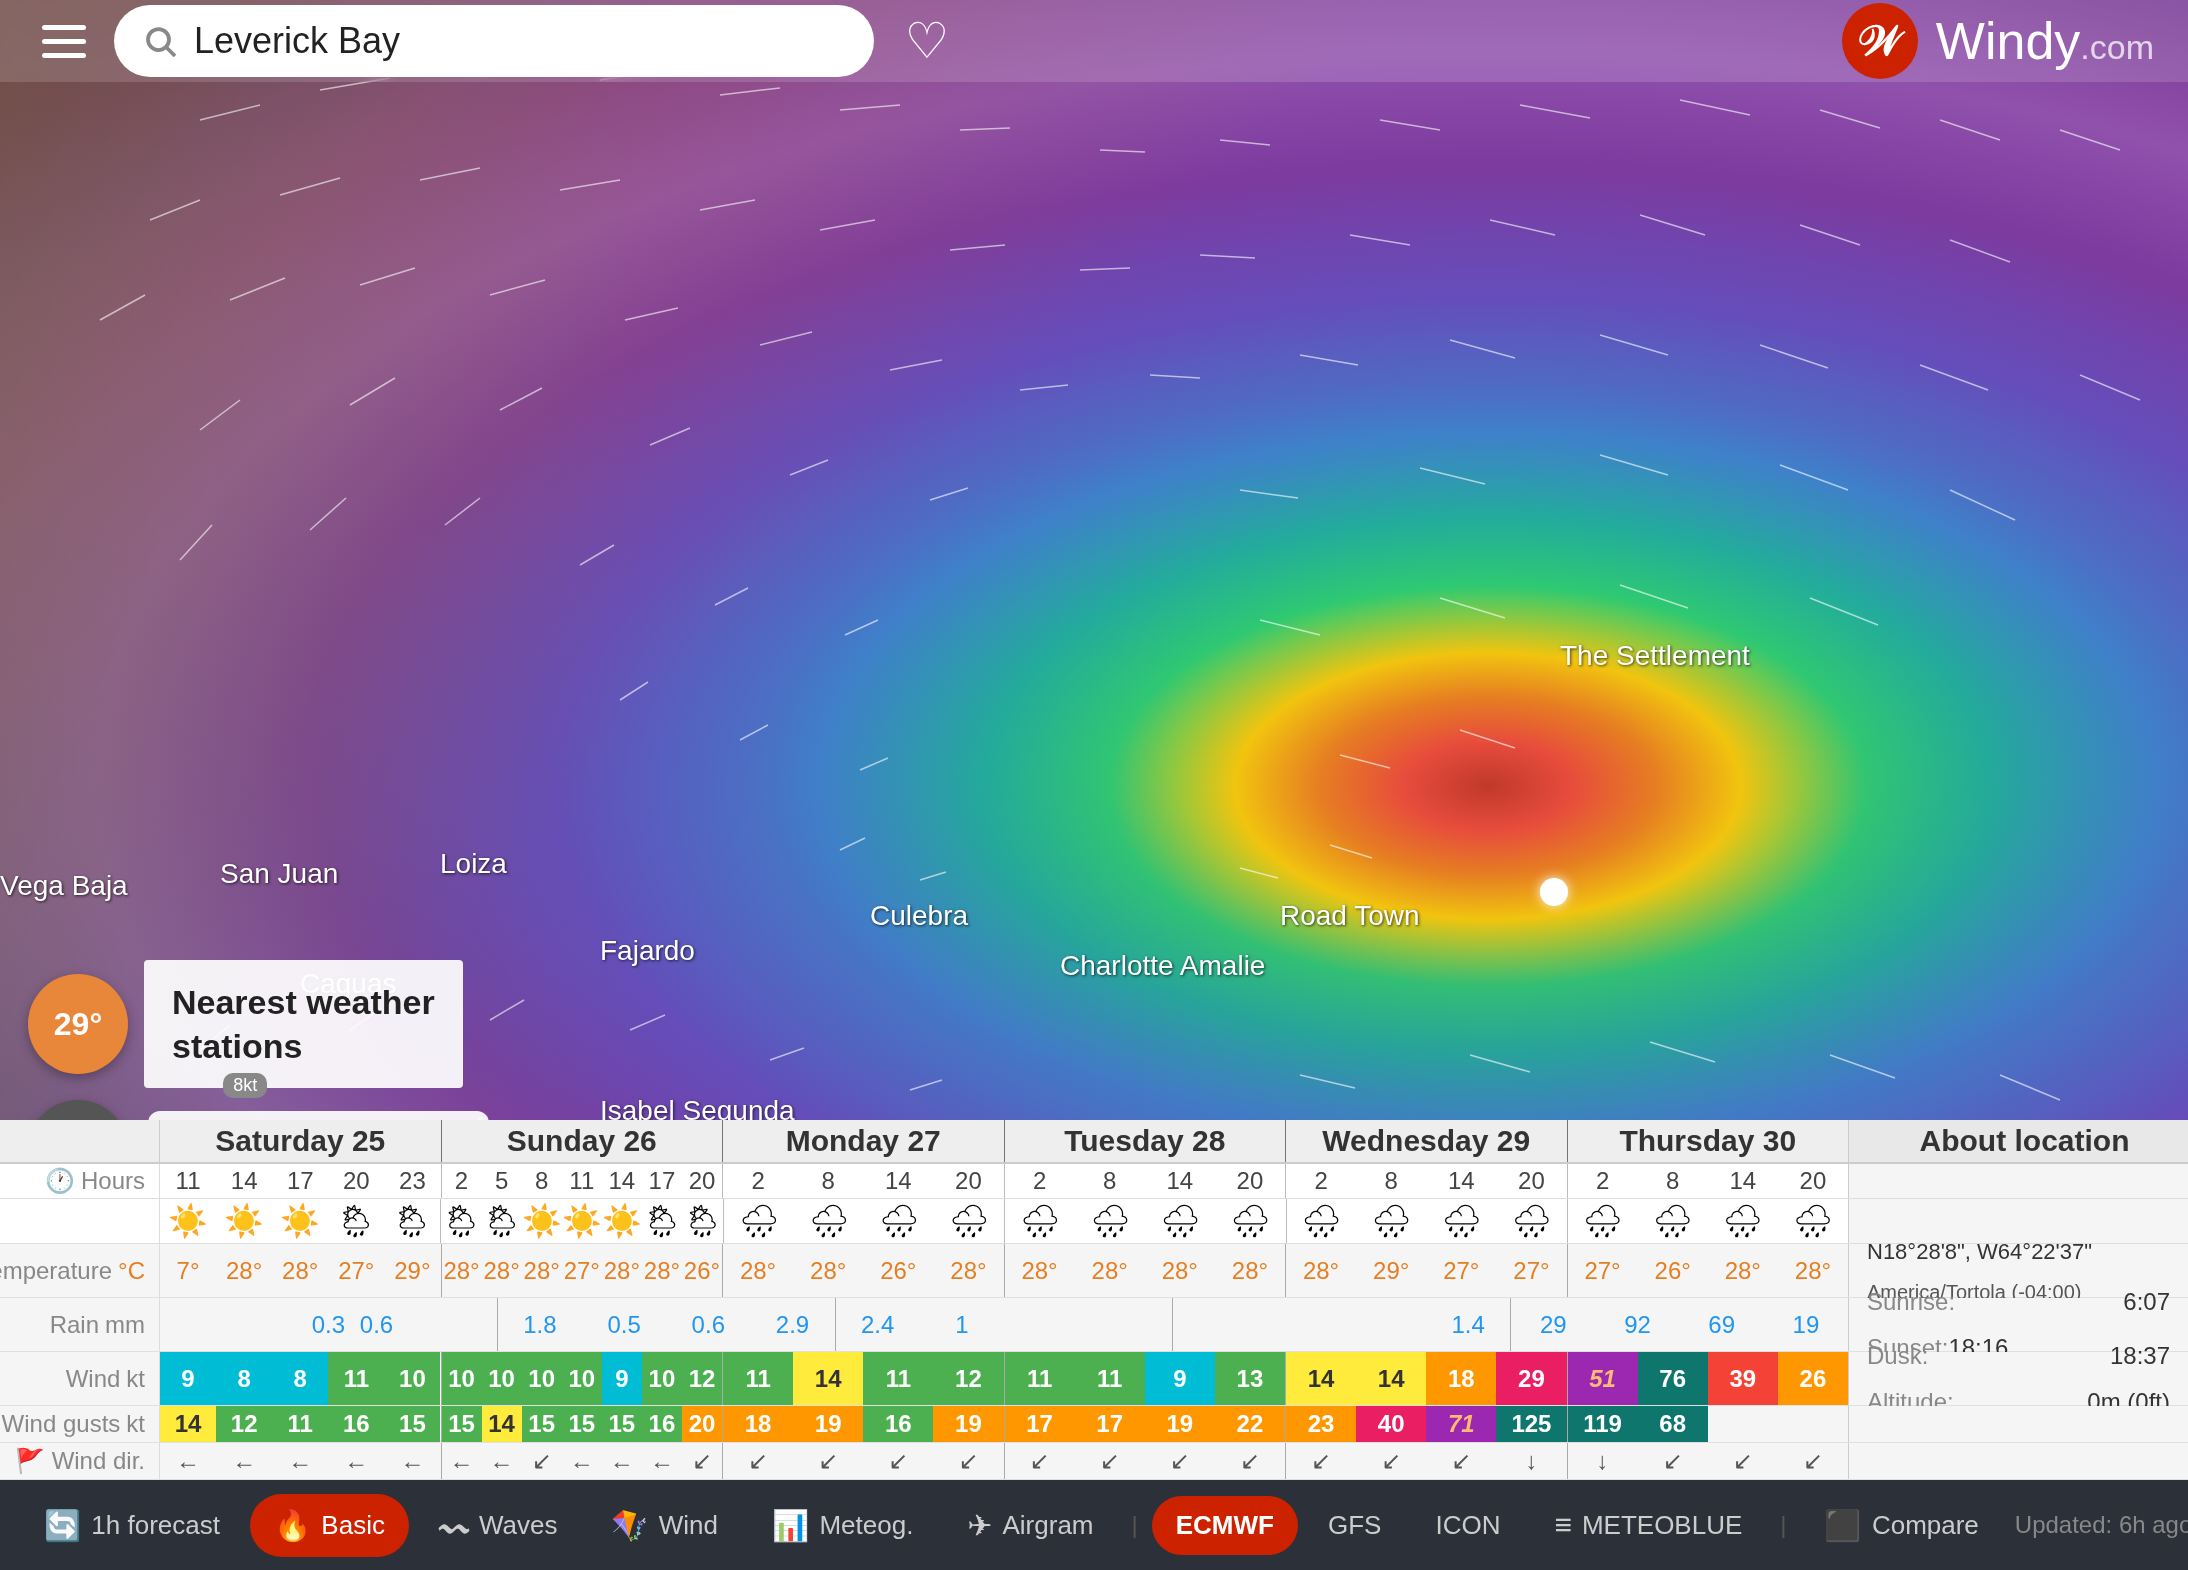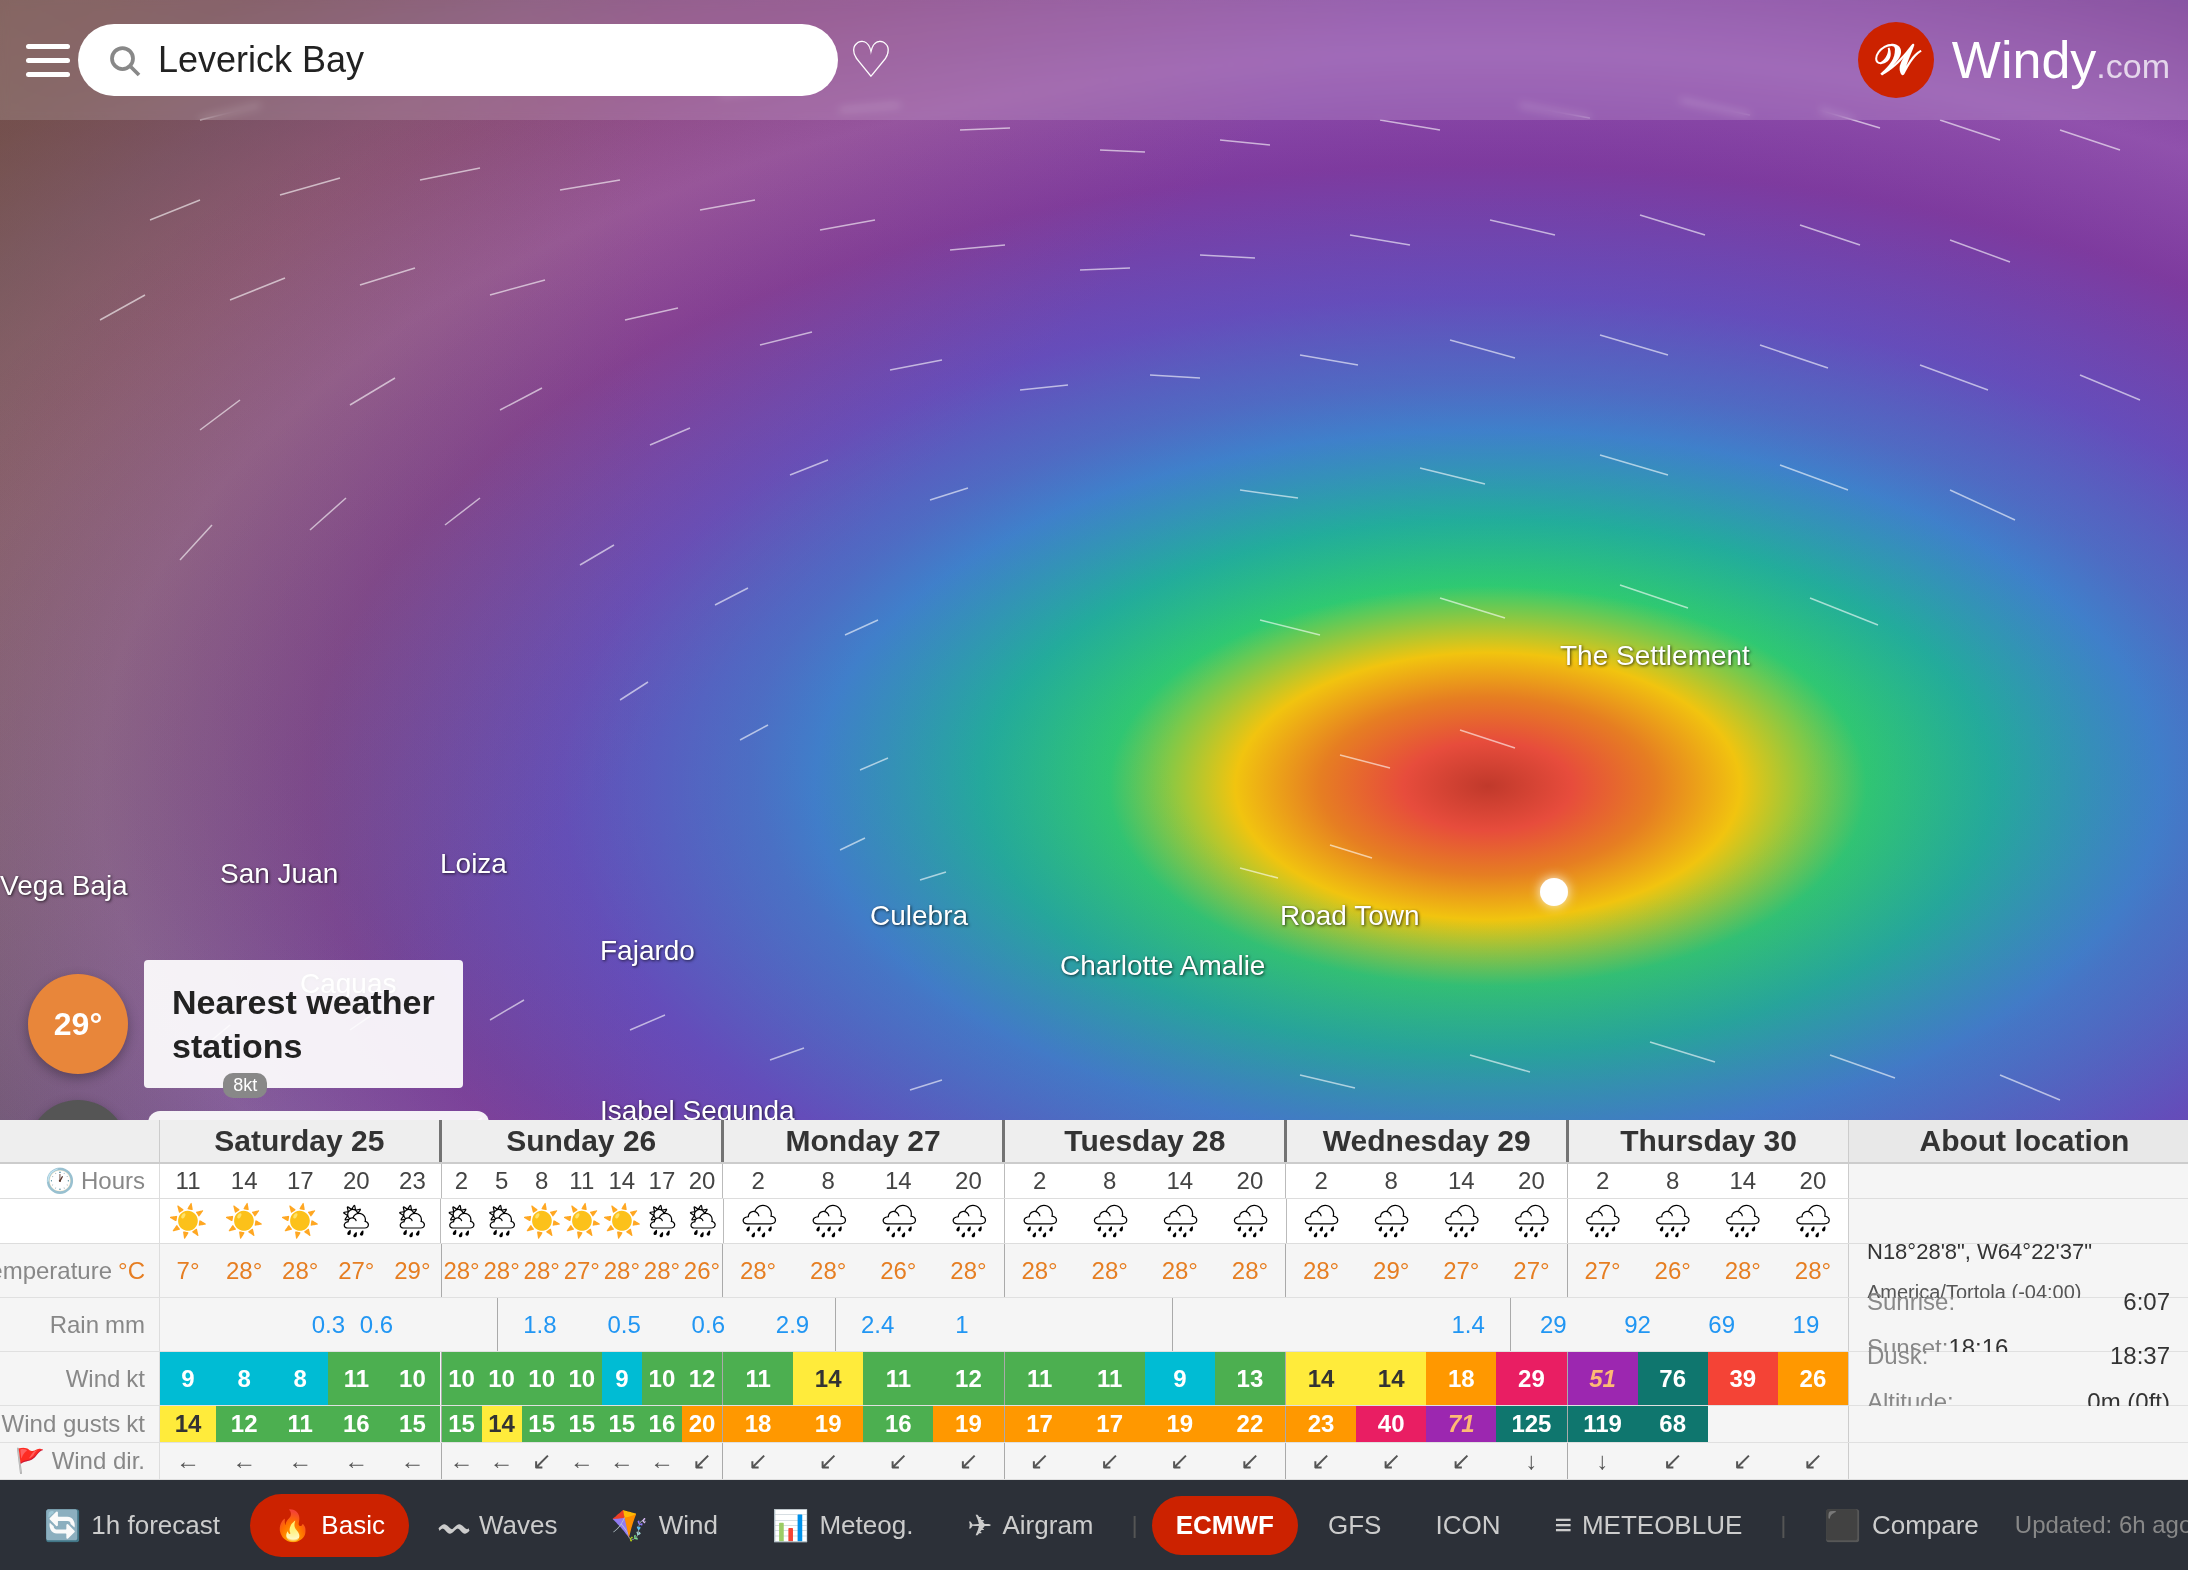--- a/index.html
+++ b/index.html
@@ -29,26 +29,27 @@
       background:
         radial-gradient(ellipse at 68% 58%, transparent 15%, rgba(100,50,150,0.3) 35%, rgba(60,20,100,0.2) 55%, transparent 80%),
         linear-gradient(135deg, rgba(180,100,40,0.4) 0%, rgba(200,120,60,0.3) 15%, transparent 40%),
         linear-gradient(to right, rgba(80,160,80,0.3) 0%, transparent 30%);
     }
 
     
     #header {
       position: absolute;
       top: 0; left: 0; right: 0;
-      height: 120px;
+      height: 82px;
       background: rgba(255,255,255,0.15);
       backdrop-filter: blur(4px);
       display: flex;
       align-items: center;
-      padding: 0 18px;
+      padding: 0 34px;
+      gap: 20px;
       z-index: 100;
     }
 
     #hamburger-btn {
       width: 60px; height: 60px;
       display: flex; flex-direction: column; justify-content: center; align-items: center; gap: 9px;
       cursor: pointer;
       flex-shrink: 0;
     }
     .hamburger-line {
@@ -323,21 +324,21 @@
       border-right: 1px solid #ccc;
     }
     .day-header-cell {
       flex: 1;
       display: flex;
       align-items: center;
       justify-content: center;
       font-size: 30px;
       font-weight: 600;
       color: #333;
-      border-right: 3px solid #737373;
+      border-right: 1px solid #737373;
     }
     .day-header-about {
       width: 340px;
       min-width: 340px;
       display: flex;
       align-items: center;
       justify-content: center;
       font-size: 30px;
       font-weight: 600;
       color: #333;

